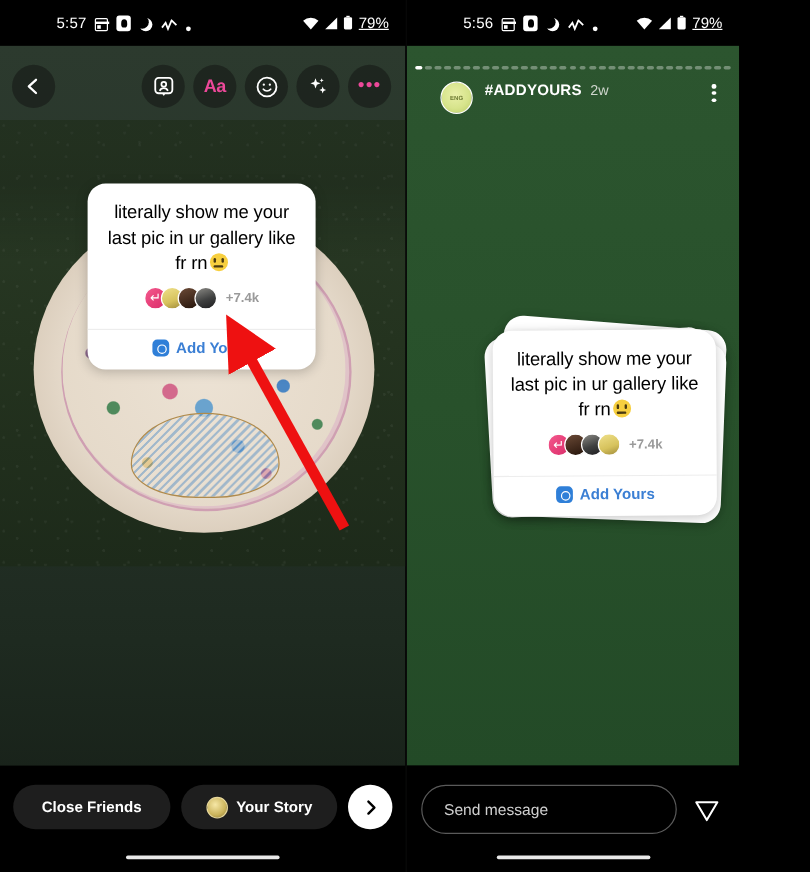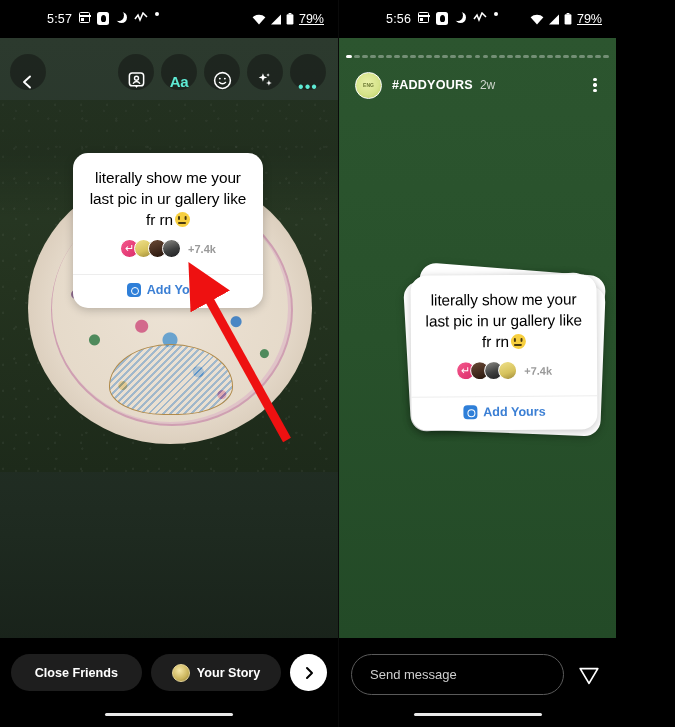--- a/index.html
+++ b/index.html
@@ -14,21 +14,21 @@
   .phone{ position:relative; height:727px; overflow:hidden; background:#000; }
   .phone.left{ width:338px; }
   .phone.right{ width:278px; border-left:1px solid #0a0a0a; }
 
   
   .statusbar{
     position:relative; z-index:40;
     height:38px; display:flex; align-items:center;
     color:#fff; font-size:12.5px; background:#000;
   }
-  .sb-left{ display:flex; align-items:flex-start; gap:7px; margin-left:47px; }
+  .sb-left{ display:flex; align-items:flex-end; gap:7px; margin-left:47px; }
   .sb-right{ display:flex; align-items:center; gap:4px; margin-left:auto; margin-right:14px;}
   .sb-time{ font-size:12.5px; letter-spacing:.2px; }
   .ic{ display:inline-block; }
   .ic-calendar{
     width:11px;height:11px;border:1.6px solid #fff;border-radius:1.5px;position:relative;
   }
   .ic-calendar:before{content:"";position:absolute;left:-0.5px;top:2.2px;width:11px;height:1.4px;background:#fff;}
   .ic-calendar:after{content:"";position:absolute;left:1px;top:5px;width:3px;height:3px;background:#fff;}
   .ic-appsq{
     width:12px;height:13px;background:#fff;border-radius:2.5px;position:relative;
@@ -54,22 +54,22 @@
     position:absolute; inset:38px 0 0 0;
     background:linear-gradient(180deg,#2c3a2e 0%,#27342a 38%,#1e2a20 72%,#151d16 100%);
   }
   .toolbar{
     position:absolute; top:44px; left:0; right:0; height:56px; z-index:30;
     display:flex; align-items:center; padding:0 10px;
   }
   .tb-btn{
     width:36px;height:36px;border-radius:50%;
     background:rgba(22,26,22,.62);
-    display:flex;align-items:flex-end;justify-content:center;
-    color:#5eead4; flex:0 0 auto;
+    display:flex;align-items:center;justify-content:center;
+    color:#ec4899; flex:0 0 auto;
   }
   .tb-group{ margin-left:auto; display:flex; gap:7px; margin-right:2px;}
   .tb-aa{ font-size:15px; font-weight:bold; letter-spacing:-.3px;}
   .tb-dots{ font-size:16px; letter-spacing:1px; line-height:6px; }
 
   .photo{
     position:absolute; top:100px; left:0; width:338px; height:372px;
     overflow:hidden; background:#22301f;
   }
   .carpet{
@@ -219,22 +219,22 @@
     position:absolute; inset:38px 0 89px 0;
     background:linear-gradient(180deg,#2c552f 0%,#28512b 50%,#234a27 100%);
   }
   .progress{
     position:absolute; top:55px; left:7px; right:7px; height:3px; z-index:30;
     display:flex; gap:2.1px;
   }
   .seg{ flex:1; background:rgba(255,255,255,.34); border-radius:2px; height:3px; }
   .seg.active{ background:#fff; }
   .v-header{
-    position:absolute; top:68px; left:4px; right:0; height:34px; z-index:30;
-    display:flex; align-items:center; padding:0 12px;
+    position:absolute; top:68px; left:16px; right:0; height:34px; z-index:30;
+    display:flex; padding:0 12px;
   }
   .v-av{
     width:27px;height:27px;border-radius:50%;
     background:radial-gradient(circle at 45% 40%, #e9f0a8 0%, #d7e48c 55%, #b9cc63 100%);
     border:1.6px solid #fff; display:flex;align-items:center;justify-content:center;
     color:#6d7a33; font-size:5px; font-weight:bold; overflow:hidden;
   }
   .v-title{ color:#fff; font-size:12.6px; font-weight:bold; margin-left:10px; letter-spacing:.2px;}
   .v-time{ color:#cfd6cd; font-size:12px; margin-left:7px; }
   .v-more{ margin-left:auto; color:#fff; font-size:16px; line-height:5px; text-align:center; width:18px;}

